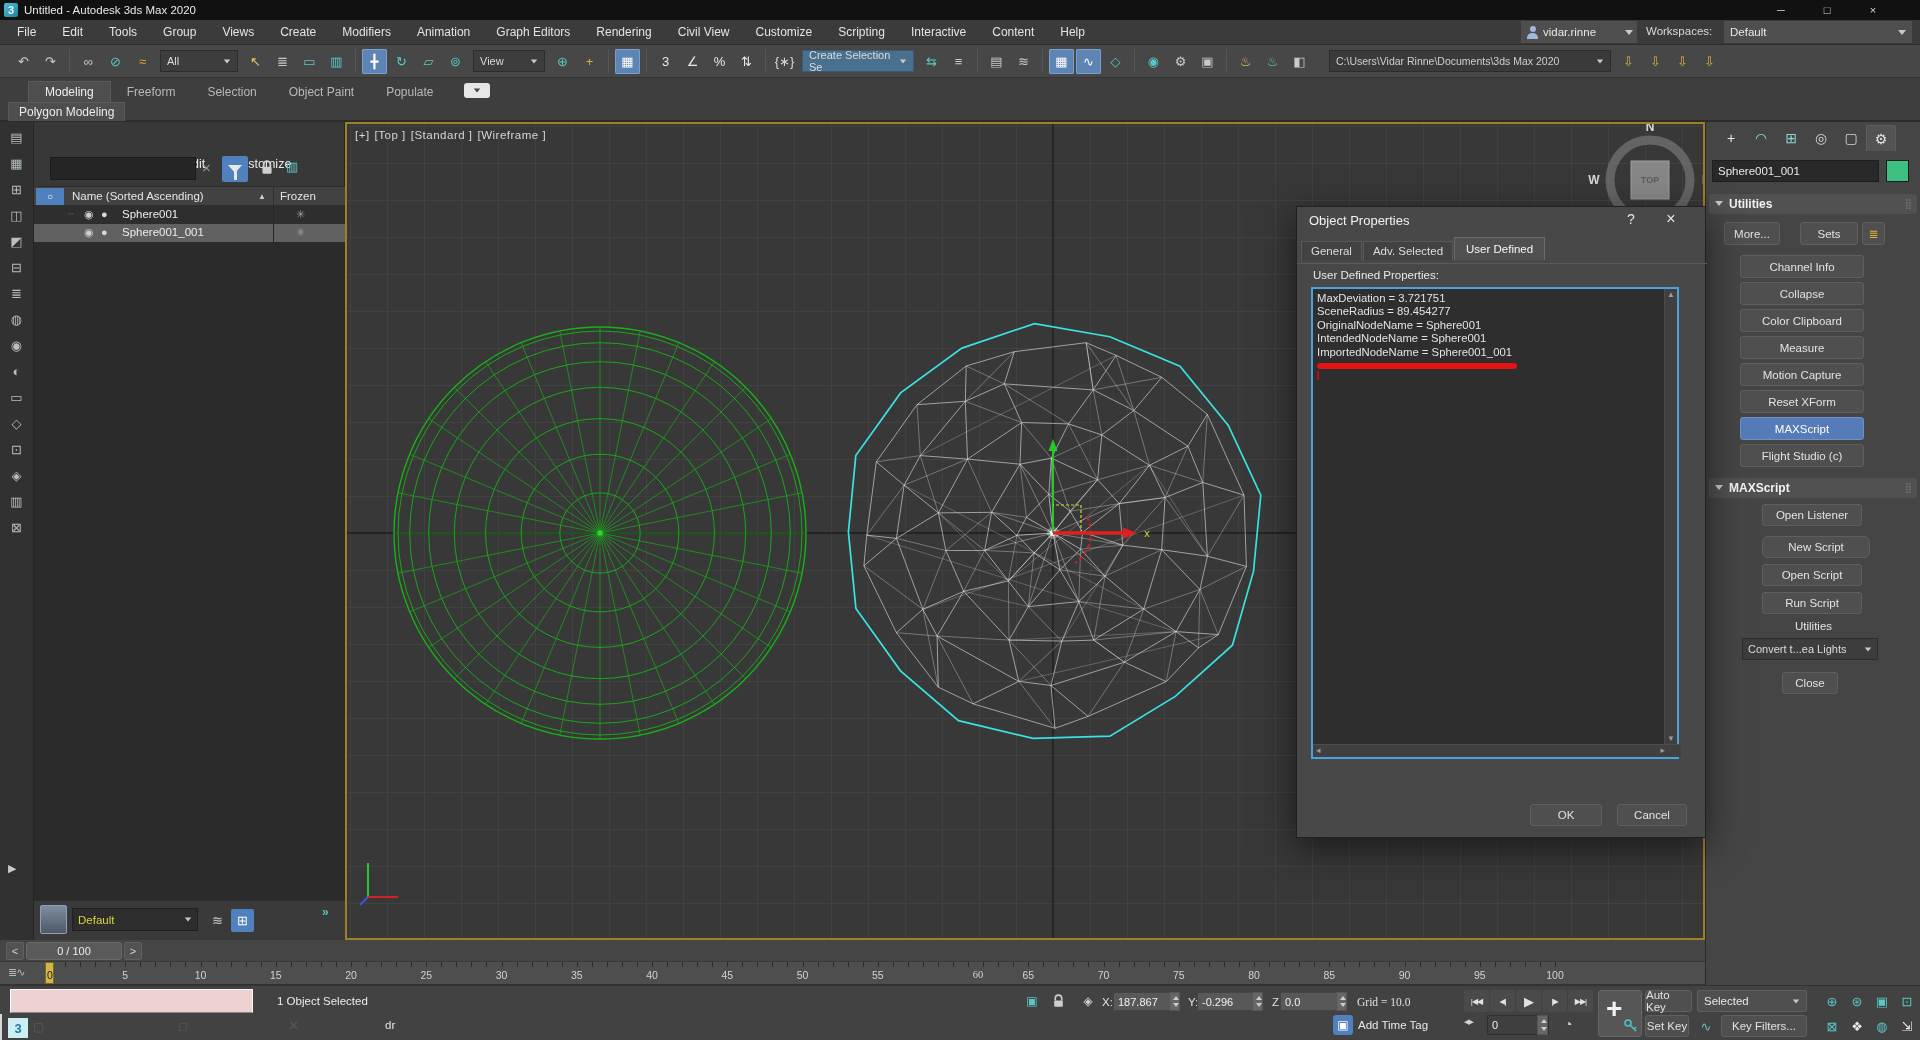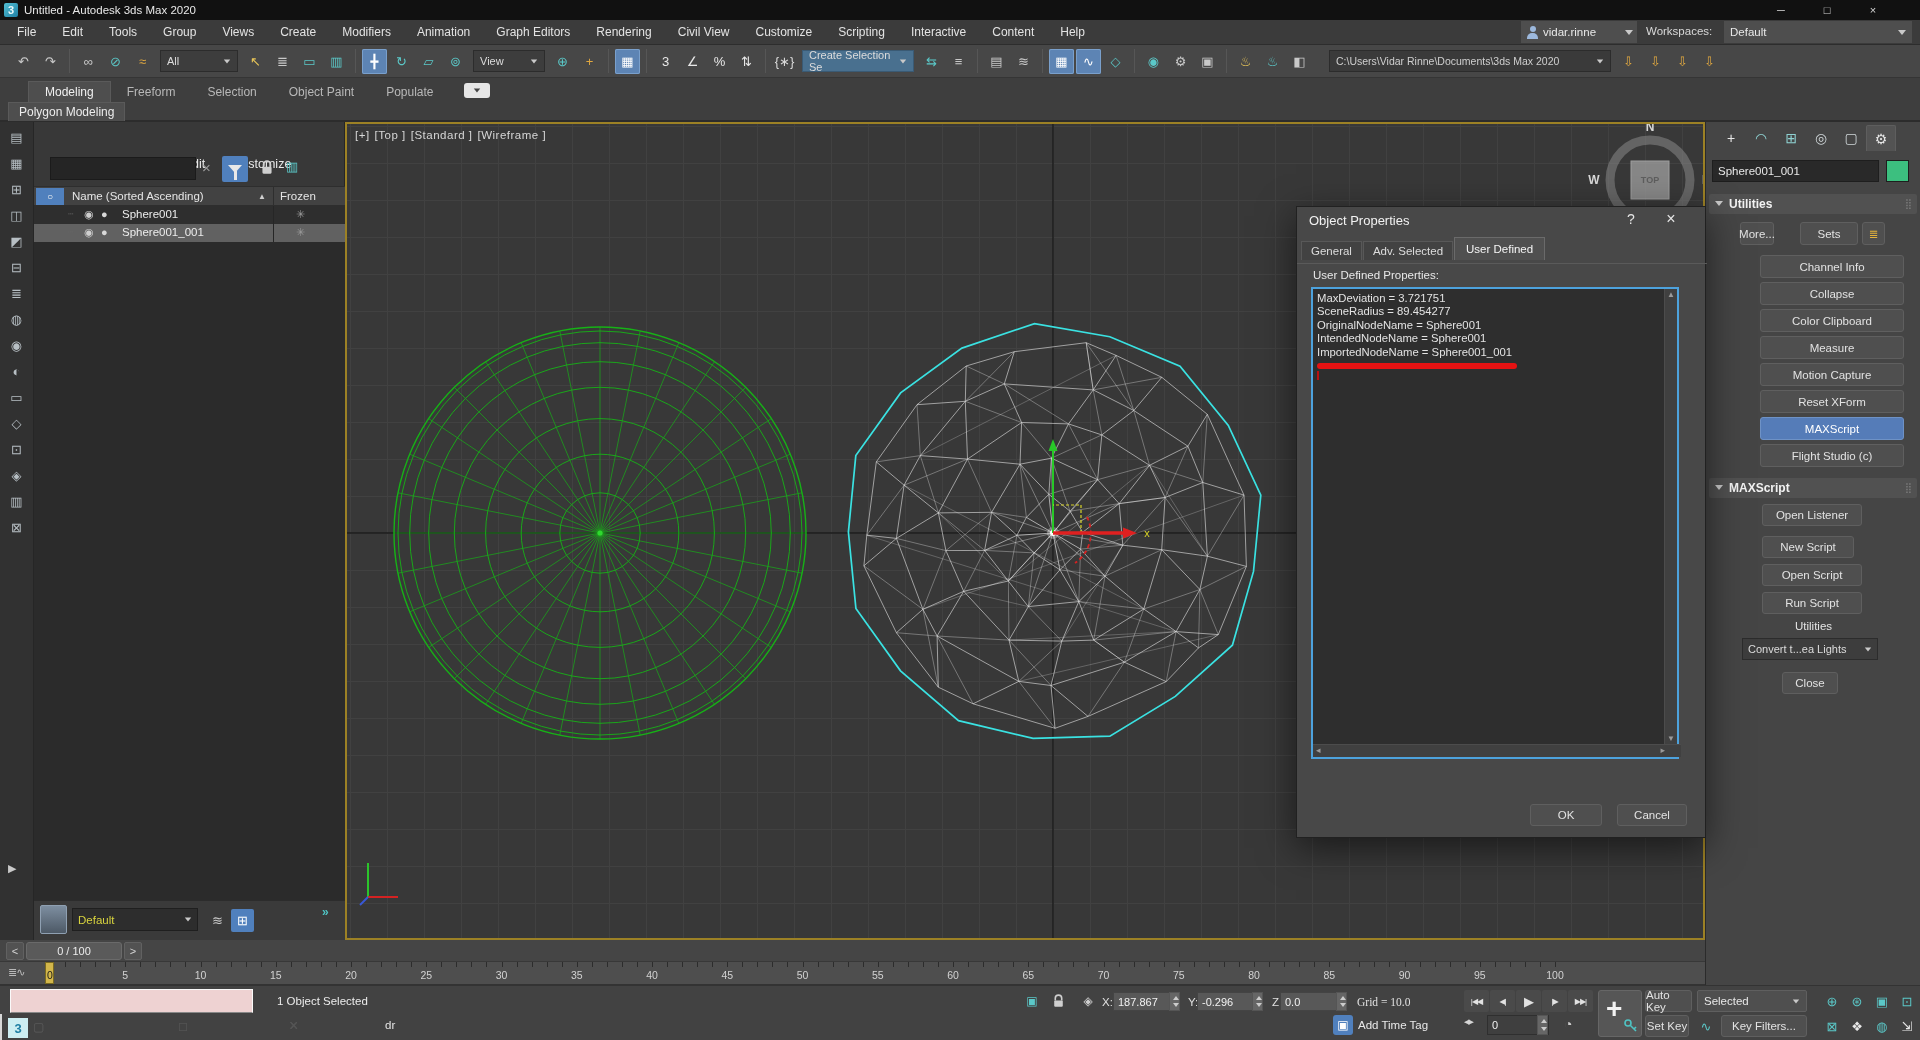--- a/index.html
+++ b/index.html
@@ -103,21 +103,21 @@
   .cp-tabs{position:absolute;left:10px;top:3px;display:flex;}
   .cp-tab{width:30px;height:26px;display:flex;align-items:center;justify-content:center;font-size:14px;color:#cfd6d8;}
   .cp-tab.active{background:#535353;border:1px solid #5e5e5e;border-bottom:none;border-radius:2px 2px 0 0;}
   .cp-name{position:absolute;left:6px;top:38px;width:167px;height:22px;background:#292929;border:1px solid #1e1e1e;color:#e8e8e8;font-size:11.5px;padding:0 5px;}
   .cp-swatch{position:absolute;left:180px;top:38px;width:23px;height:22px;border:1px solid #1e1e1e;}
   .rollout-hdr{position:absolute;left:3px;width:208px;height:20px;background:#515151;border-radius:2px;font-size:12px;font-weight:bold;color:#f2f2f2;line-height:20px;padding-left:20px;}
   .rollout-hdr .tri{position:absolute;left:6px;top:7px;width:0;height:0;border-left:4px solid transparent;border-right:4px solid transparent;border-top:5px solid #c9c9c9;}
   .rollout-hdr .grip{position:absolute;right:5px;top:0;color:#7a7a7a;font-size:10px;font-weight:normal;}
   .btn3{background:#4f4f4f;border:1px solid #5f5f5f;border-radius:3px;color:#e2e2e2;font-size:11.5px;display:flex;align-items:center;justify-content:center;}
   .btn3.active{background:#557cb8;border-color:#6e92c6;color:#fff;}
-  .cp-btn{position:absolute;left:34px;width:144px;height:23px;margin-left:20px;}
+  .cp-btn{position:absolute;left:34px;width:124px;height:23px;}
   .util-label{position:absolute;left:0;top:498px;width:215px;text-align:center;font-size:11.5px;color:#e5e5e5;}
   .cp-dd{position:absolute;left:36px;top:516px;width:136px;height:22px;background:#3d3d3d;border:1px solid #2c2c2c;display:flex;align-items:center;font-size:11px;color:#dcdcdc;padding:0 5px;}
   .cp-dd .arrow-dn{margin-left:auto;transform:scale(.8);}
 
   
   .dialog{position:absolute;left:1296px;top:206px;width:410px;height:632px;background:#484848;border:1px solid #212121;box-shadow:0 10px 35px rgba(0,0,0,.55);z-index:10;}
   .dlg-title{position:absolute;left:0;top:0;width:100%;height:28px;}
   .dlg-title-text{position:absolute;left:12px;top:6px;font-size:13px;color:#f2f2f2;}
   .dlg-help{position:absolute;left:322px;top:4px;width:24px;height:20px;text-align:center;font-size:14px;color:#e5e5e5;}
   .dlg-close{position:absolute;left:360px;top:3px;width:28px;height:22px;text-align:center;font-size:16px;color:#e5e5e5;}
@@ -723,42 +723,42 @@
         <div class="cp-tab active" style="color: rgb(229, 229, 229);">⚙</div>
       </div>
     <input class="cp-name" value="Sphere001_001" style="">
     <div class="cp-swatch" style="background: rgb(60, 191, 127);"></div>
 
     <div class="rollout-hdr" style="top:72px">
       <span class="tri"></span>
       <span>Utilities</span>
       <span class="grip">⣿</span>
     </div>
-    <div class="btn3 abs" style="left:34px;top:100px;width:34px;height:23px">More...</div>
+    <div class="btn3 abs" style="left:18px;top:100px;width:56px;height:23px">More...</div>
     <div class="btn3 abs" style="left:94px;top:100px;width:58px;height:23px">Sets</div>
     <div class="btn3 abs" style="left:156px;top:100px;width:23px;height:23px;color:#e3b23c">≣</div>
     <div id="util-buttons">
         <div class="btn3 cp-btn" style="top: 133px;">Channel Info</div>
         <div class="btn3 cp-btn" style="top: 160px;">Collapse</div>
         <div class="btn3 cp-btn" style="top: 187px;">Color Clipboard</div>
         <div class="btn3 cp-btn" style="top: 214px;">Measure</div>
         <div class="btn3 cp-btn" style="top: 241px;">Motion Capture</div>
         <div class="btn3 cp-btn" style="top: 268px;">Reset XForm</div>
         <div class="btn3 cp-btn active" style="top: 295px;">MAXScript</div>
         <div class="btn3 cp-btn" style="top: 322px;">Flight Studio (c)</div>
       </div>
 
     <div class="rollout-hdr" style="top:356px">
       <span class="tri"></span>
       <span>MAXScript</span>
       <span class="grip">⣿</span>
     </div>
     <div id="mxs-buttons">
         <div class="btn3" style="position: absolute; left: 56px; width: 100px; height: 22px; top: 382px;">Open Listener</div>
-        <div class="btn3" style="position: absolute; left: 56px; width: 92px; height: 22px; top: 414px;">New Script</div>
+        <div class="btn3" style="position: absolute; left: 56px; width: 108px; height: 22px; top: 414px; border-radius: 6px;">New Script</div>
         <div class="btn3" style="position: absolute; left: 56px; width: 100px; height: 22px; top: 442px;">Open Script</div>
         <div class="btn3" style="position: absolute; left: 56px; width: 100px; height: 22px; top: 470px;">Run Script</div>
       </div>
     <div class="util-label">Utilities</div>
     <div class="cp-dd">
       <span>Convert t...ea Lights</span>
         <span class="arrow-dn"></span>
     </div>
     <div class="btn3 abs" style="left:76px;top:550px;width:56px;height:22px">Close</div>
   </div>
@@ -838,21 +838,21 @@
         <div class="tick" style="left: 832.6px;"></div>
         <div class="tick" style="left: 847.65px;"></div>
         <div class="tick" style="left: 862.7px;"></div>
         <div class="tick" style="left: 877.75px;"></div>
         <div class="tick-label" style="left: 865.75px;">55</div>
         <div class="tick" style="left: 892.8px;"></div>
         <div class="tick" style="left: 907.85px;"></div>
         <div class="tick" style="left: 922.9px;"></div>
         <div class="tick" style="left: 937.95px;"></div>
         <div class="tick" style="left: 953px;"></div>
-        <div class="tick-label" style="left: 941px;">60</div>
+        <div class="tick-label" style="left: 966px; font-family: Liberation Serif, serif;">60</div>
         <div class="tick" style="left: 968.05px;"></div>
         <div class="tick" style="left: 983.1px;"></div>
         <div class="tick" style="left: 998.15px;"></div>
         <div class="tick" style="left: 1013.2px;"></div>
         <div class="tick" style="left: 1028.25px;"></div>
         <div class="tick-label" style="left: 1016.25px;">65</div>
         <div class="tick" style="left: 1043.3px;"></div>
         <div class="tick" style="left: 1058.35px;"></div>
         <div class="tick" style="left: 1073.4px;"></div>
         <div class="tick" style="left: 1088.45px;"></div>

